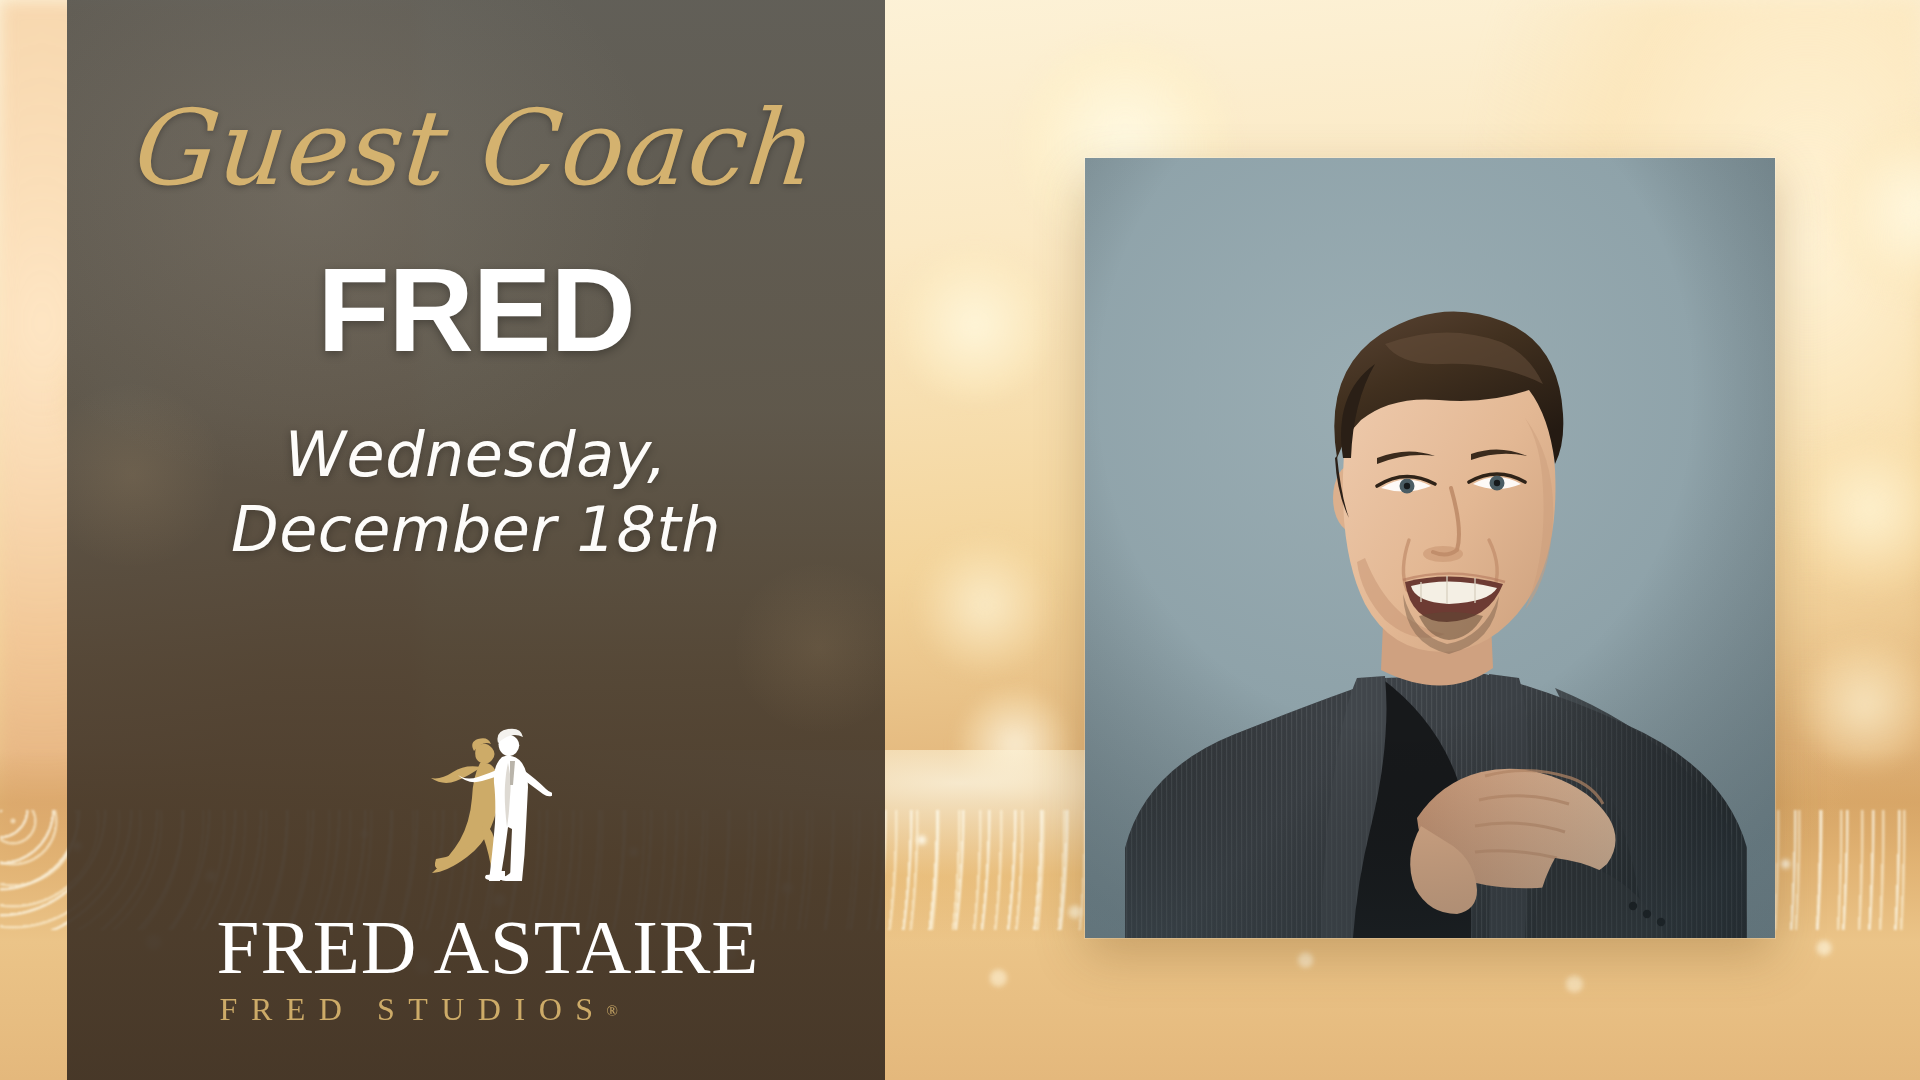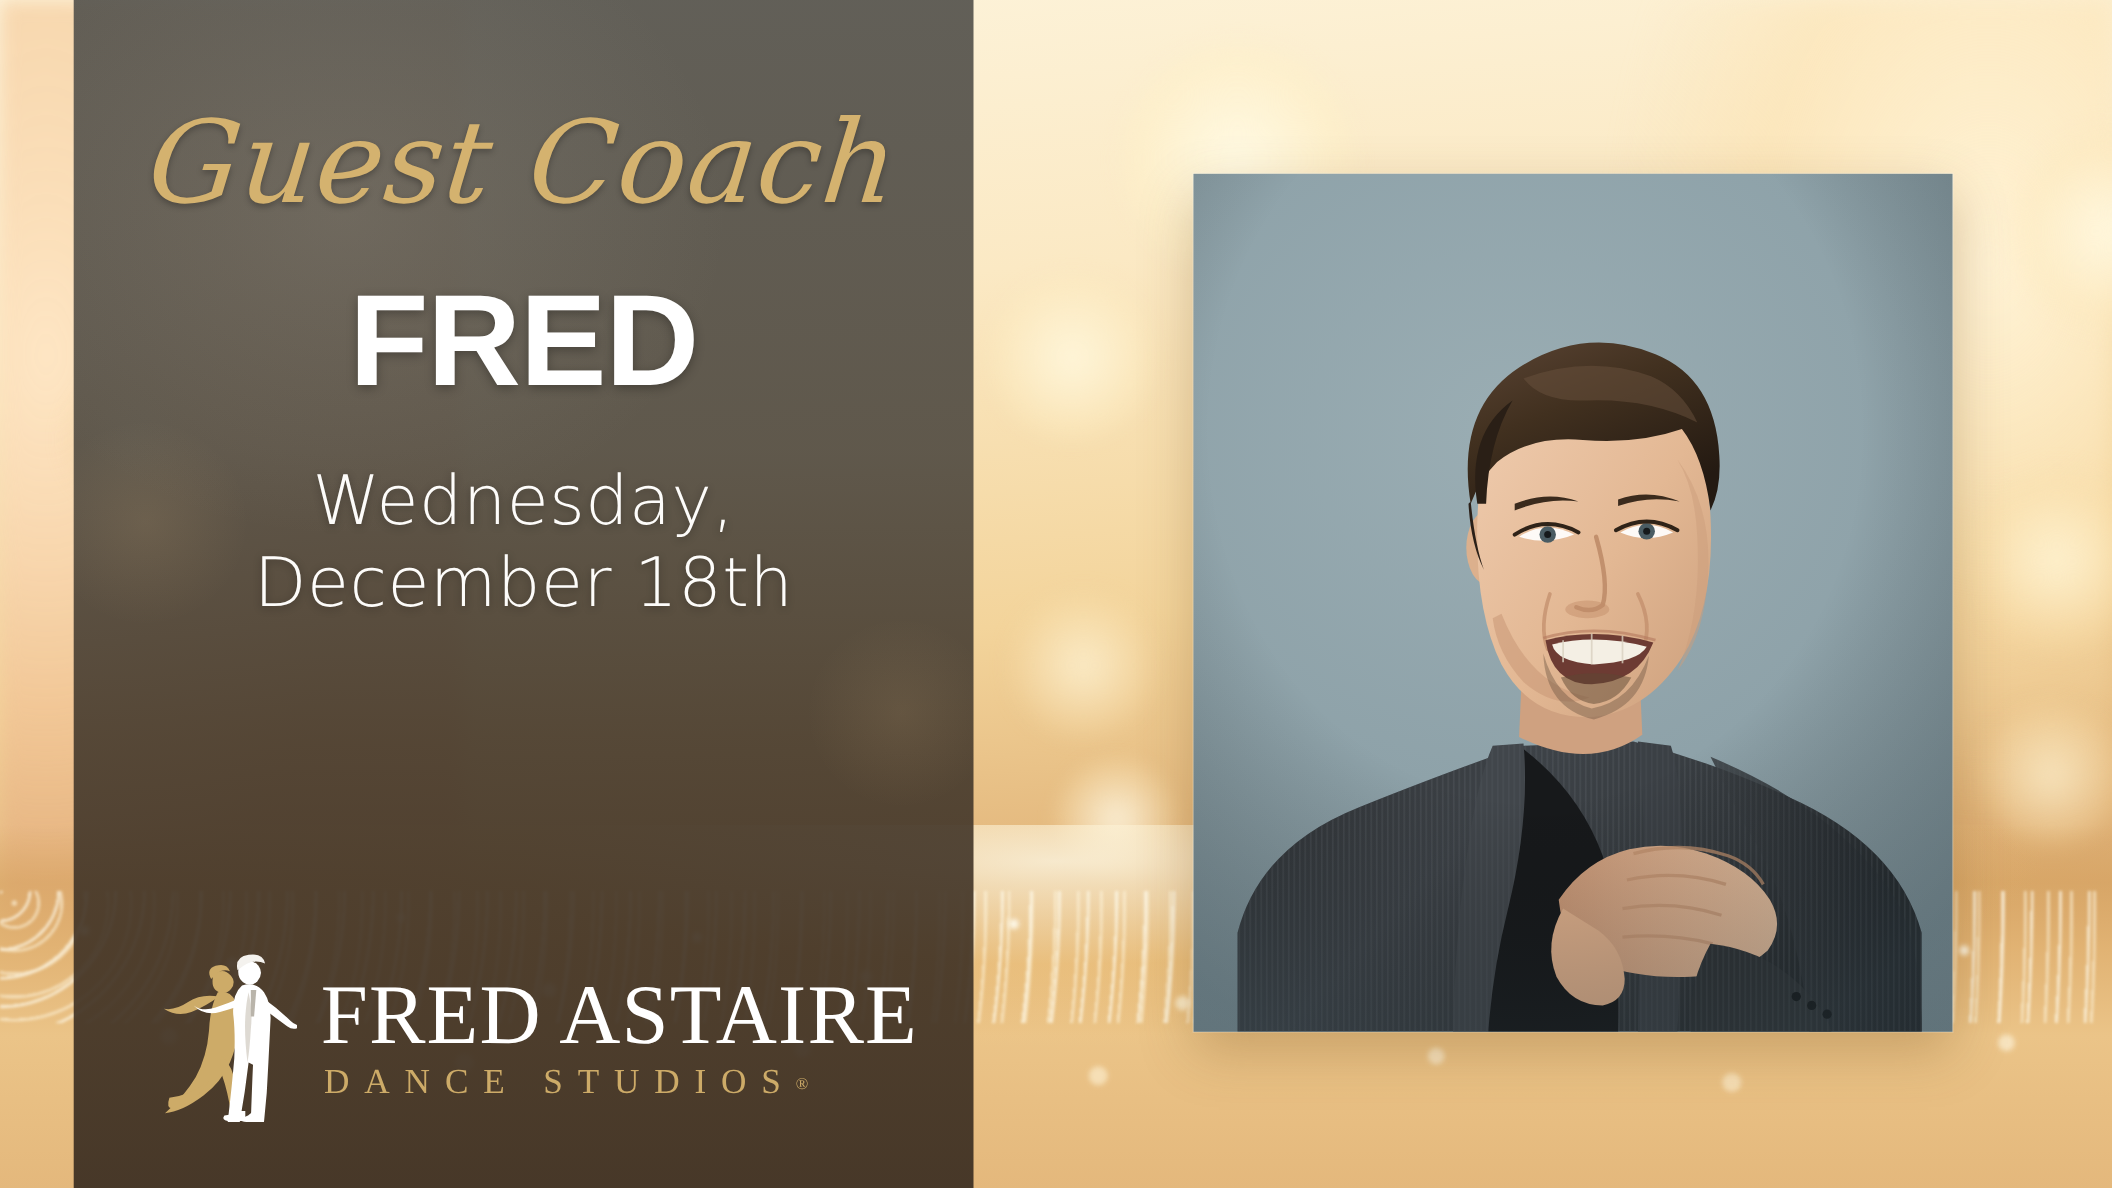--- a/index.html
+++ b/index.html
@@ -138,27 +138,28 @@
     margin-top:48px;
     font-family:"DejaVu Sans", sans-serif;
     font-weight:300;
     font-size:62px;
     line-height:1.22;
     letter-spacing:.5px;
     color:#fdfcfa;
     text-align:center;
     text-shadow:0 2px 8px rgba(0,0,0,.30);
   }
-  .date .ln{ display:block; }
+  .date .ln{ display:block;font-style:italic; }
 
   
   .logo{
     position:absolute; left:0; right:0; bottom:52px;
     display:flex; align-items:center; justify-content:center; gap:22px;
     padding-left:24px;
+    flex-direction:column;
   }
   .logo-mark{ width:128px; height:168px; flex:0 0 auto; }
   .logo-words{ display:flex; flex-direction:column; }
   .logo-main{
     font-family:"Liberation Serif", serif;
     font-weight:400;
     font-size:77px;
     line-height:.96;
     letter-spacing:1px;
     color:#ffffff;
@@ -367,20 +368,20 @@
 
           <path d="M84 42 q4 16 2 34 q-1 18 -3 30 q-3 -24 -2 -42 q1 -14 3 -22 Z" fill="#d8d4cb" opacity=".85"></path>
           <path d="M86 40 l5 0 l-2 24 l-3 0 Z" fill="#b9b4aa"></path>
 
           <path d="M74 150 q-6 4 -12 4 q-3 4 3 5 l16 0 l0 -9 Z" fill="#ffffff"></path>
           <path d="M88 150 q-4 5 -10 6 q-3 4 4 4 l14 0 l0 -10 Z" fill="#ffffff"></path>
         </svg>
 
         <div class="logo-words">
           <div class="logo-main">FRED ASTAIRE</div>
-          <div class="logo-sub"><span>DANCE STUDIOS</span><span class="reg">®</span></div>
+          <div class="logo-sub"><span>FRED STUDIOS</span><span class="reg">®</span></div>
         </div>
 
       </div>
     </div>
   </div>
 
 </div>
 
 </body></html>

